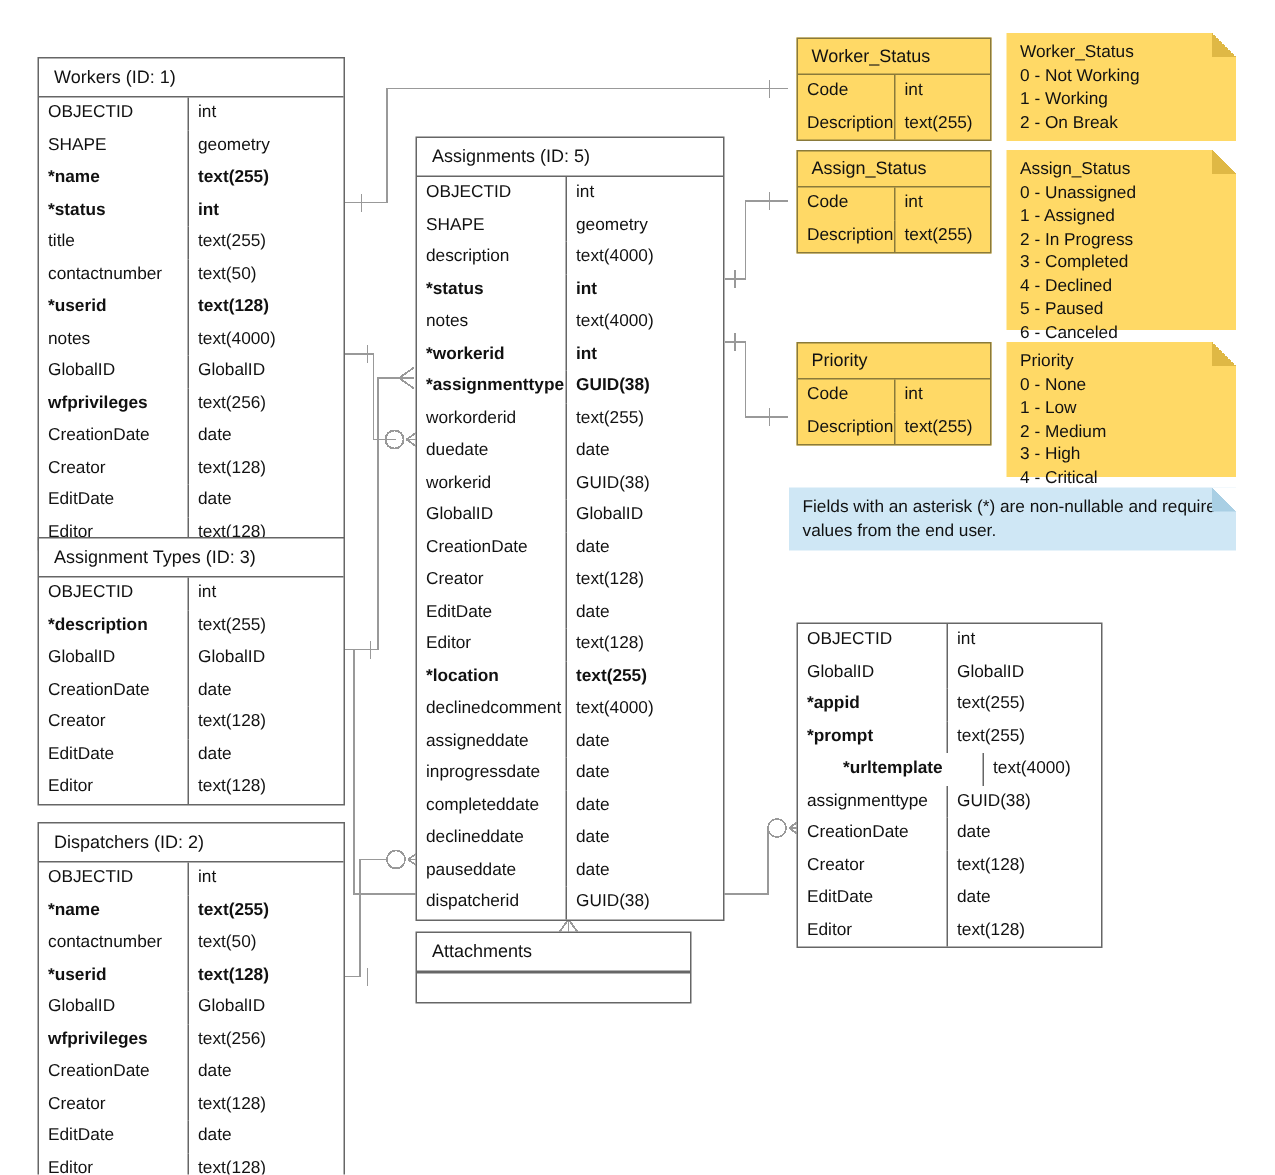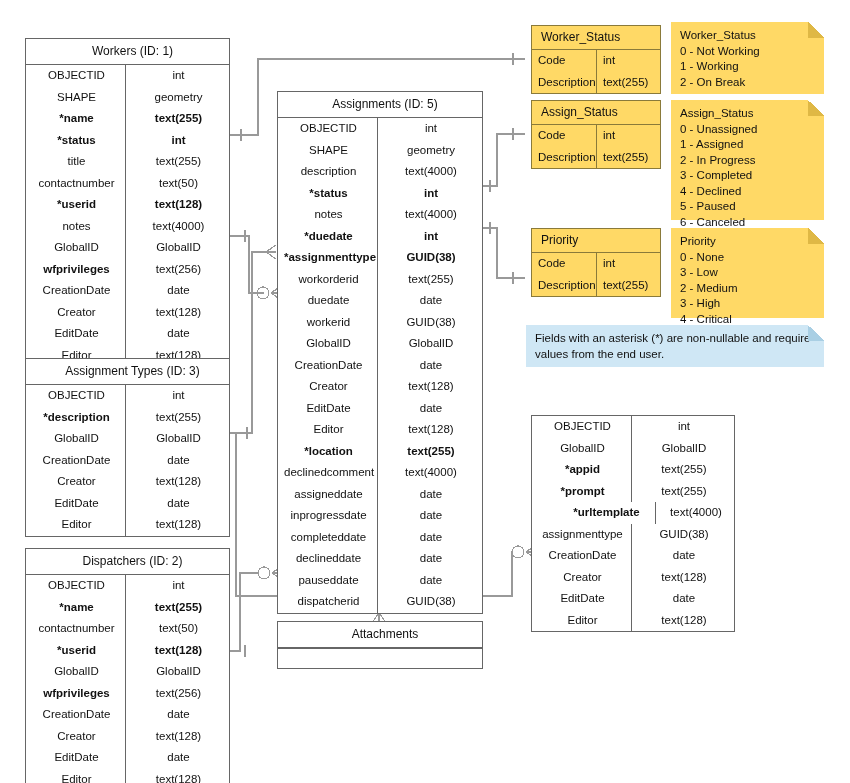--- a/index.html
+++ b/index.html
@@ -15,21 +15,20 @@
   svg#wires { position:absolute; left:0; top:0; width:850px; height:783px; pointer-events:none; }
 
   
   .table {
     position: absolute;
     background: #ffffff;
     border: 1px solid #666666;
     font-size: 11.5px;
     color: #111111;
     z-index: 3;
-    text-align: center;
   }
   .table .thead {
     padding: 6px 0 6px 10px;
     border-bottom: 1px solid #666666;
     font-size: 12px;
     color: #111111;
     line-height: 1.1;
   }
   .rows { display: block; }
   .row { display: flex; line-height: 1; }
@@ -298,21 +297,21 @@
         </div>
         <div class="row req">
           <div class="c1" style="width: 100px; flex: 0 0 100px;">*status</div>
           <div class="c2" style="flex: 1 1 auto;">int</div>
         </div>
         <div class="row">
           <div class="c1" style="width: 100px; flex: 0 0 100px;">notes</div>
           <div class="c2" style="flex: 1 1 auto;">text(4000)</div>
         </div>
         <div class="row req">
-          <div class="c1" style="width: 100px; flex: 0 0 100px;">*duedate</div>
+          <div class="c1" style="width: 100px; flex: 0 0 100px;">*workerid</div>
           <div class="c2" style="flex: 1 1 auto;">int</div>
         </div>
         <div class="row req">
           <div class="c1" style="width: 100px; flex: 0 0 100px;">*assignmenttype</div>
           <div class="c2" style="flex: 1 1 auto;">GUID(38)</div>
         </div>
         <div class="row">
           <div class="c1" style="width: 100px; flex: 0 0 100px;">workorderid</div>
           <div class="c2" style="flex: 1 1 auto;">text(255)</div>
         </div>
@@ -372,21 +371,21 @@
           <div class="c1" style="width: 100px; flex: 0 0 100px;">pauseddate</div>
           <div class="c2" style="flex: 1 1 auto;">date</div>
         </div>
         <div class="row">
           <div class="c1" style="width: 100px; flex: 0 0 100px;">dispatcherid</div>
           <div class="c2" style="flex: 1 1 auto;">GUID(38)</div>
         </div>
       </div>
   </div>
 
-  <div class="table" style="left:277px; top:621px; width:206px;">
+  <div class="table" style="left:277px; top:621px; width:184px;">
     <div class="thead">Attachments</div>
     <div class="emptyrow"></div>
   </div>
 
   <div class="table" style="left:531px; top:415px; width:204px;">
     <div class="rows">
         <div class="row">
           <div class="c1" style="width: 100px; flex: 0 0 100px;">OBJECTID</div>
           <div class="c2" style="flex: 1 1 auto;">int</div>
         </div>
@@ -493,21 +492,21 @@
         <div class="line">5 - Paused</div>
         <div class="line">6 - Canceled</div>
       </div>
   </div>
 
   <div class="note yellow" style="left:671px; top:228px; width:153px; height:90px;">
     <div class="fold"></div>
     <div class="line">Priority</div>
     <div>
         <div class="line">0 - None</div>
-        <div class="line">3 - Low</div>
+        <div class="line">1 - Low</div>
         <div class="line">2 - Medium</div>
         <div class="line">3 - High</div>
         <div class="line">4 - Critical</div>
       </div>
   </div>
 
   <div class="note blue" style="left:526px; top:325px; width:298px; height:42px;">
     <div class="fold"></div>
     <div>
         <div class="line">Fields with an asterisk (*) are non-nullable and require values from the end user.</div>

